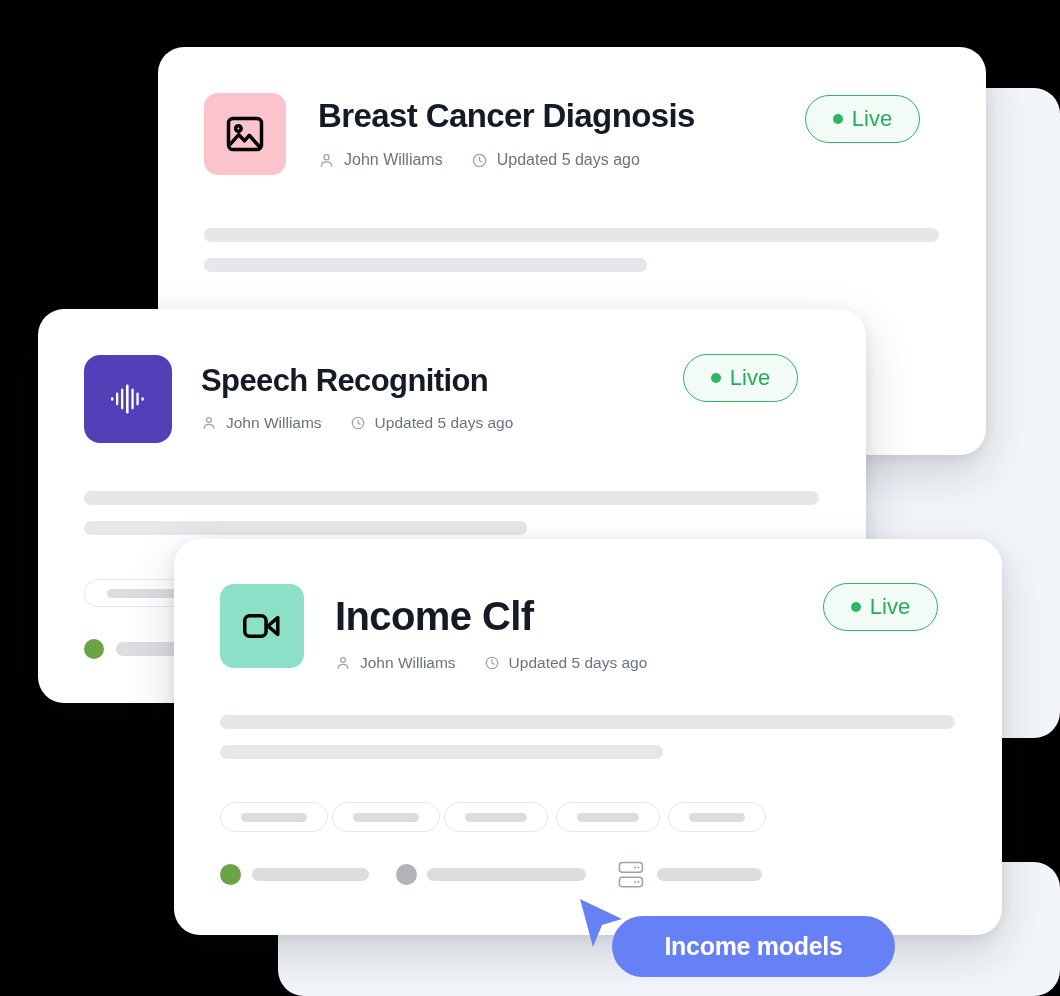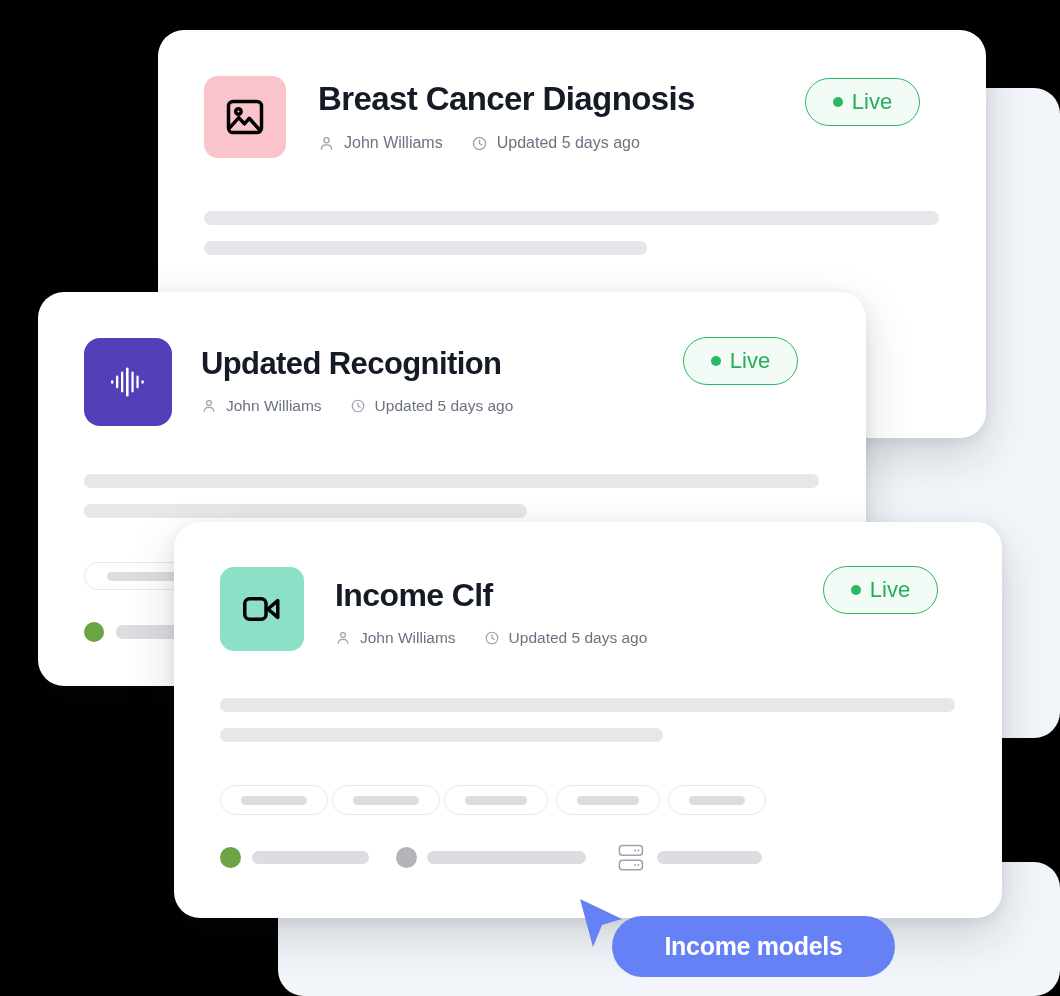--- a/index.html
+++ b/index.html
@@ -43,20 +43,21 @@
     border-radius: 26px;
   }
 
   
   .card {
     position: absolute;
     background: #ffffff;
     border-radius: 26px;
     box-shadow: 0 18px 48px rgba(16, 24, 40, 0.16),
                 0 4px 14px rgba(16, 24, 40, 0.08);
+    margin-top: 17px;
   }
   .card-1 { left: 158px; top: 30px;  width: 828px; height: 408px; }
   .card-2 { left: 38px;  top: 292px; width: 828px; height: 394px; }
   .card-3 { left: 174px; top: 522px; width: 828px; height: 396px; }
 
   
   .card-head {
     position: absolute;
     display: flex;
     align-items: flex-start;
@@ -232,21 +233,21 @@
             <rect x="9" y="14.5" width="2.3" height="13" rx="1.15"></rect>
             <rect x="14" y="10.5" width="2.3" height="21" rx="1.15"></rect>
             <rect x="19" y="6.5" width="2.6" height="29" rx="1.3"></rect>
             <rect x="24.4" y="10.5" width="2.3" height="21" rx="1.15"></rect>
             <rect x="29.4" y="14.5" width="2.3" height="13" rx="1.15"></rect>
             <rect x="34.4" y="19.2" width="2.3" height="3.6" rx="1.15"></rect>
           </g>
         </svg>
       </div>
       <div class="head-text" style="margin-left:29px; padding-top:10px;">
-        <div class="card-title" style="font-size:31px;">Updated Recognition</div>
+        <div class="card-title" style="font-size:31px;">Speech Recognition</div>
         <div class="meta-row" style="margin-top:18px; font-size:15.5px; gap:28px;">
           <span class="meta-item" style="gap:9px;">
             <svg width="16" height="16" viewBox="0 0 24 24" fill="none" stroke="#9aa2ad" stroke-width="1.8" stroke-linecap="round" stroke-linejoin="round">
               <circle cx="12" cy="7.4" r="3.6"></circle>
               <path d="M4.8 20c0-3.7 3.2-6 7.2-6s7.2 2.3 7.2 6"></path>
             </svg>
             <span class="meta-text">John Williams</span>
           </span>
           <span class="meta-item" style="gap:9px;">
             <svg width="16" height="16" viewBox="0 0 24 24" fill="none" stroke="#9aa2ad" stroke-width="1.8" stroke-linecap="round" stroke-linejoin="round">
@@ -278,21 +279,21 @@
   <div class="card card-3">
 
     <div class="card-head" style="left:46px; top:45px;">
       <div class="tile" style="width:84px;height:84px;background:#8ce0c8;">
         <svg width="44" height="44" viewBox="0 0 24 24" fill="none" stroke="#000000" stroke-width="1.9" stroke-linecap="round" stroke-linejoin="round">
           <rect x="2.6" y="6.4" width="11.6" height="11.2" rx="2.6"></rect>
           <path d="M15.2 12l5.4-4.6v9.2L15.2 12z"></path>
         </svg>
       </div>
       <div class="head-text" style="margin-left:31px; padding-top:12px;">
-        <div class="card-title" style="font-size:32px;">Income Clf</div>
+        <div class="card-title" style="font-size:40px;">Income Clf</div>
         <div class="meta-row" style="margin-top:18px; font-size:15.5px; gap:28px;">
           <span class="meta-item" style="gap:9px;">
             <svg width="16" height="16" viewBox="0 0 24 24" fill="none" stroke="#9aa2ad" stroke-width="1.8" stroke-linecap="round" stroke-linejoin="round">
               <circle cx="12" cy="7.4" r="3.6"></circle>
               <path d="M4.8 20c0-3.7 3.2-6 7.2-6s7.2 2.3 7.2 6"></path>
             </svg>
             <span class="meta-text">John Williams</span>
           </span>
           <span class="meta-item" style="gap:9px;">
             <svg width="16" height="16" viewBox="0 0 24 24" fill="none" stroke="#9aa2ad" stroke-width="1.8" stroke-linecap="round" stroke-linejoin="round">

